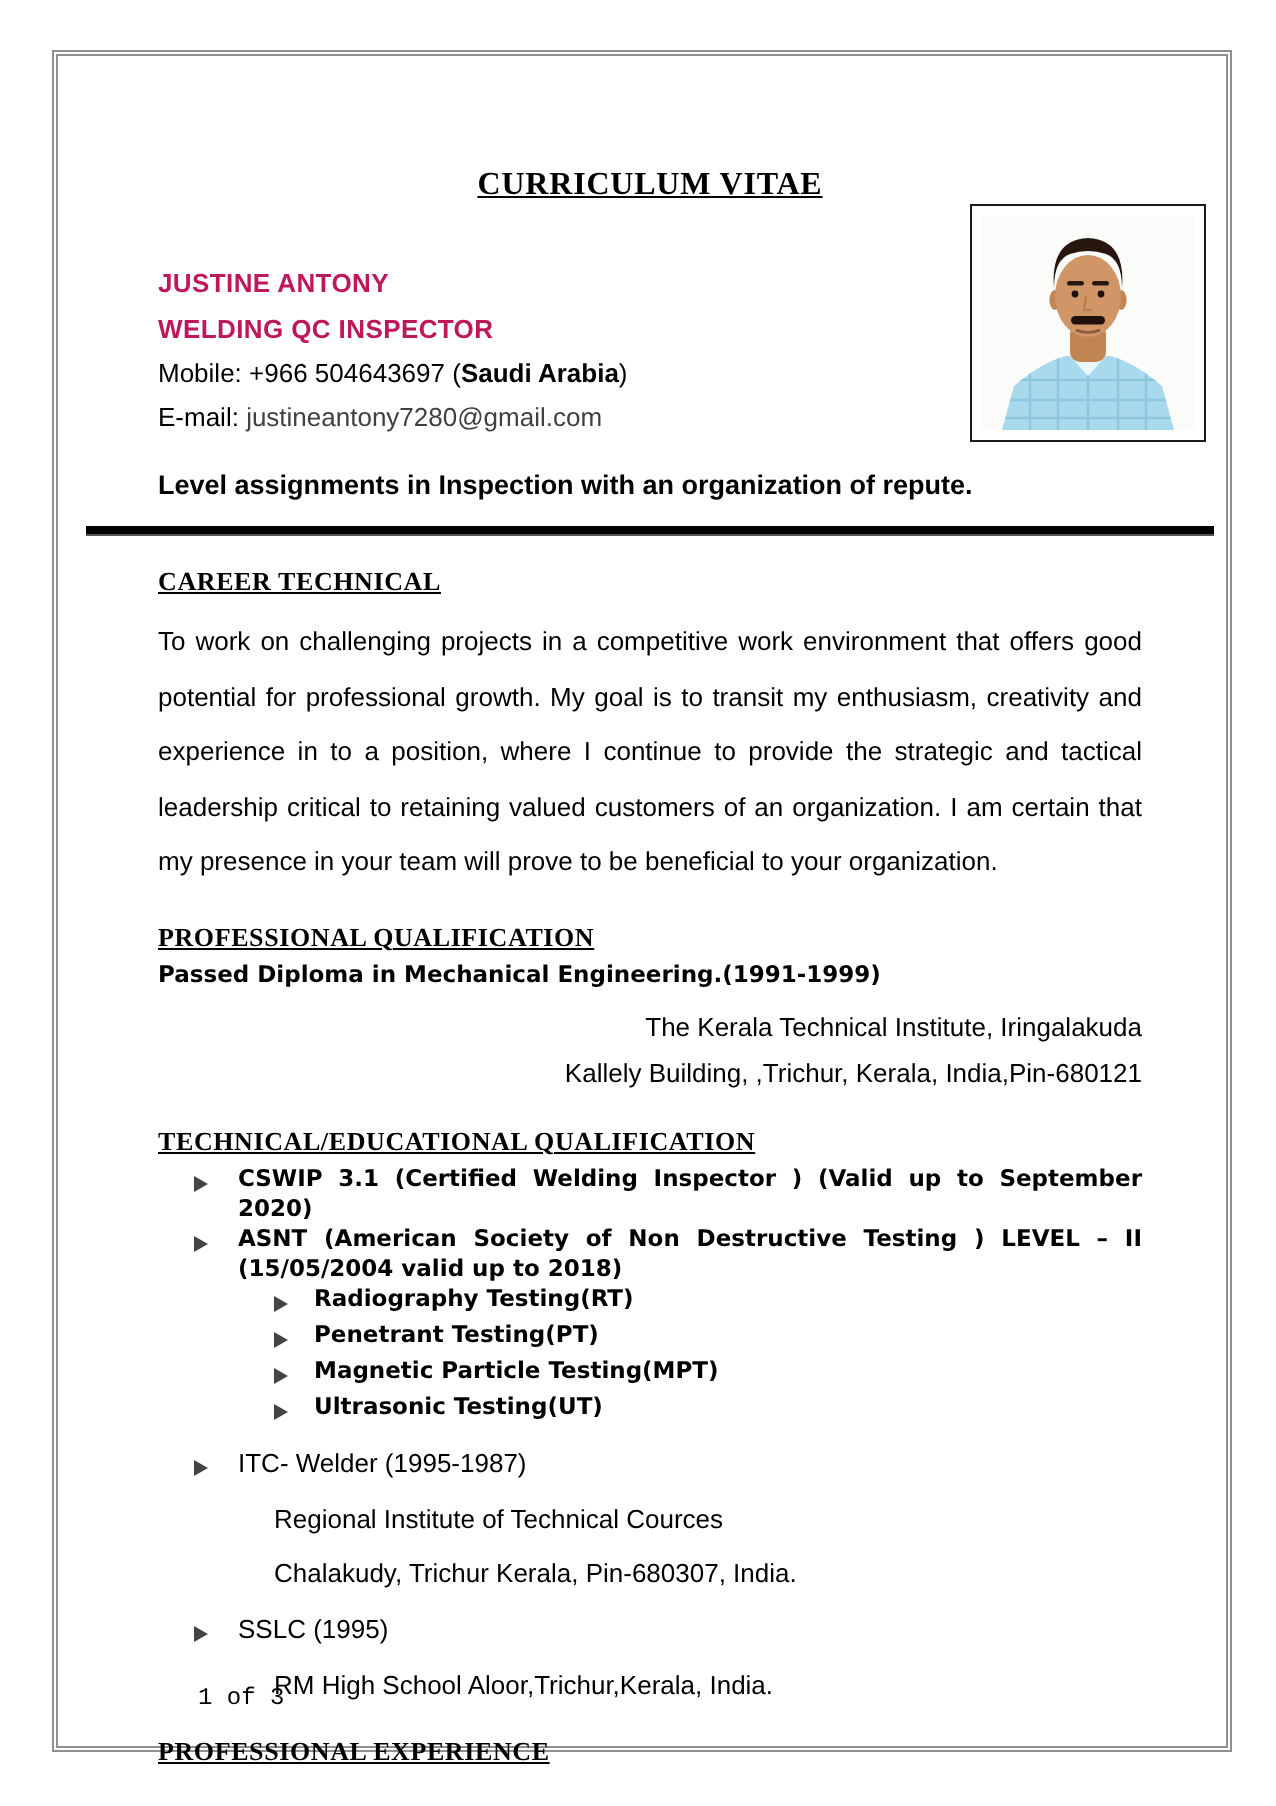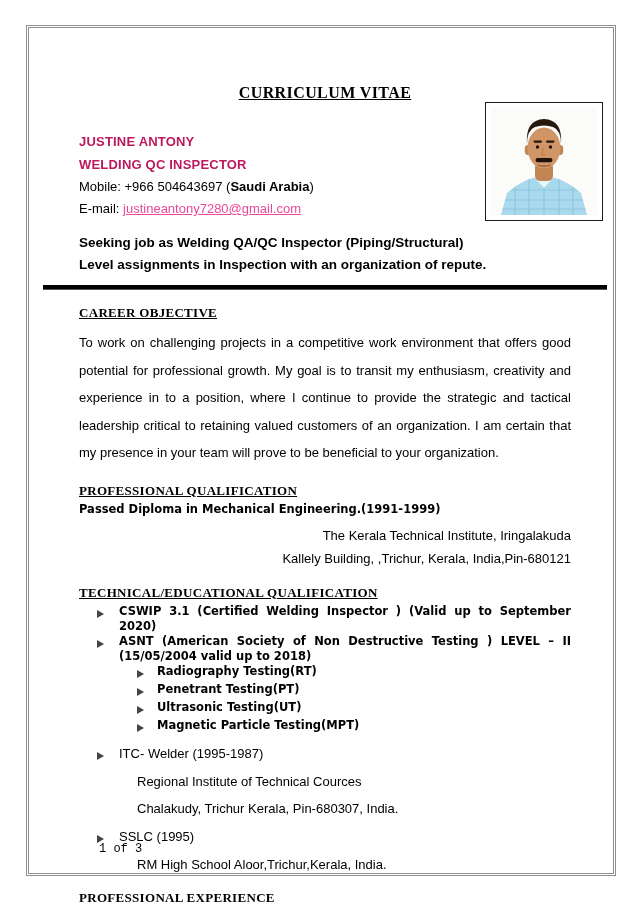--- a/index.html
+++ b/index.html
@@ -13,21 +13,21 @@
   .doc-title{
     font-family:"Liberation Serif",serif;font-size:16px;font-weight:700;
     text-decoration:underline;text-align:center;margin:28px 0 0 0;letter-spacing:0.4px;
   }
   .name-block{margin-top:28px;}
   .candidate-name,.candidate-role{
     font-size:13px;font-weight:700;color:#be185d;line-height:23px;letter-spacing:0.2px;
   }
   .contact-line{font-size:13px;line-height:22px;}
   .bold-run{font-weight:700;}
-  .email-link{color:#ec4899;text-decoration:underline;cursor:pointer;}
+  .email-link{color:#404040;cursor:pointer;}
   .seeking{margin-top:12px;font-size:13.5px;font-weight:700;line-height:22px;}
   .divider{height:4px;background:#000;margin:9px -36px 4px -36px;border-bottom:1px solid #555;}
   .section-heading{
     font-family:"Liberation Serif",serif;font-size:13px;font-weight:700;
     text-decoration:underline;margin:15px 0 3px 0;letter-spacing:0.3px;
   }
   .objective{font-size:13px;line-height:27.5px;text-align:justify;margin:8px 0 16px 0;}
   .pq-degree{font-family:"DejaVu Sans",sans-serif;font-weight:700;font-size:11.5px;margin:3px 0 8px 0;}
   .pq-line{font-size:13px;line-height:23px;text-align:right;}
   .bullets{margin-top:0;}
@@ -101,27 +101,26 @@
     <h1 class="doc-title">CURRICULUM VITAE</h1>
 
     <div class="name-block">
       <div class="candidate-name">JUSTINE ANTONY</div>
       <div class="candidate-role">WELDING QC INSPECTOR</div>
       <div class="contact-line"><span>Mobile: </span><span>+966 504643697 (</span><span class="bold-run">Saudi Arabia</span><span>)</span></div>
       <div class="contact-line"><span>E-mail: </span><a class="email-link">justineantony7280@gmail.com</a></div>
     </div>
 
     <div class="seeking">
-      <div>Seeking job as Welding QA/QC Inspector (Piping/Structural)</div>
       <div>Level assignments in Inspection with an organization of repute.</div>
     </div>
 
     <div class="divider"></div>
 
-    <h2 class="section-heading">CAREER OBJECTIVE</h2>
+    <h2 class="section-heading">CAREER TECHNICAL</h2>
     <p class="objective">To work on challenging projects in a competitive work environment that offers good potential for professional growth. My goal is to transit my enthusiasm, creativity and experience in to a position, where I continue to provide the strategic and tactical leadership critical to retaining valued customers of an organization. I am certain that my presence in your team will prove to be beneficial to your organization.</p>
 
     <h2 class="section-heading">PROFESSIONAL QUALIFICATION</h2>
     <div class="pq-degree">Passed Diploma in Mechanical Engineering.(1991-1999)</div>
     <div class="pq-line">The Kerala Technical Institute, Iringalakuda</div>
     <div class="pq-line">Kallely Building, ,Trichur, Kerala, India,Pin-680121</div>
 
     <h2 class="section-heading">TECHNICAL/EDUCATIONAL  QUALIFICATION</h2>
     <div class="bullets">
       <div class="b-row b1 b-bold">
@@ -135,25 +134,25 @@
       <div class="b-row b2 b-bold">
         <span class="marker"></span>
         <span class="btext">Radiography  Testing(RT)</span>
       </div>
       <div class="b-row b2 b-bold">
         <span class="marker"></span>
         <span class="btext">Penetrant Testing(PT)</span>
       </div>
       <div class="b-row b2 b-bold">
         <span class="marker"></span>
-        <span class="btext">Ultrasonic Testing(UT)</span>
+        <span class="btext">Magnetic Particle Testing(MPT)</span>
       </div>
       <div class="b-row b2 b-bold">
         <span class="marker"></span>
-        <span class="btext">Magnetic Particle Testing(MPT)</span>
+        <span class="btext">Ultrasonic Testing(UT)</span>
       </div>
 
       <div class="b-row b1 b-plain">
         <span class="marker"></span>
         <span class="btext">ITC- Welder (1995-1987)</span>
       </div>
       <div class="sub-line">Regional Institute of Technical Cources</div>
       <div class="sub-line">Chalakudy, Trichur Kerala, Pin-680307, India.</div>
 
       <div class="b-row b1 b-plain">

